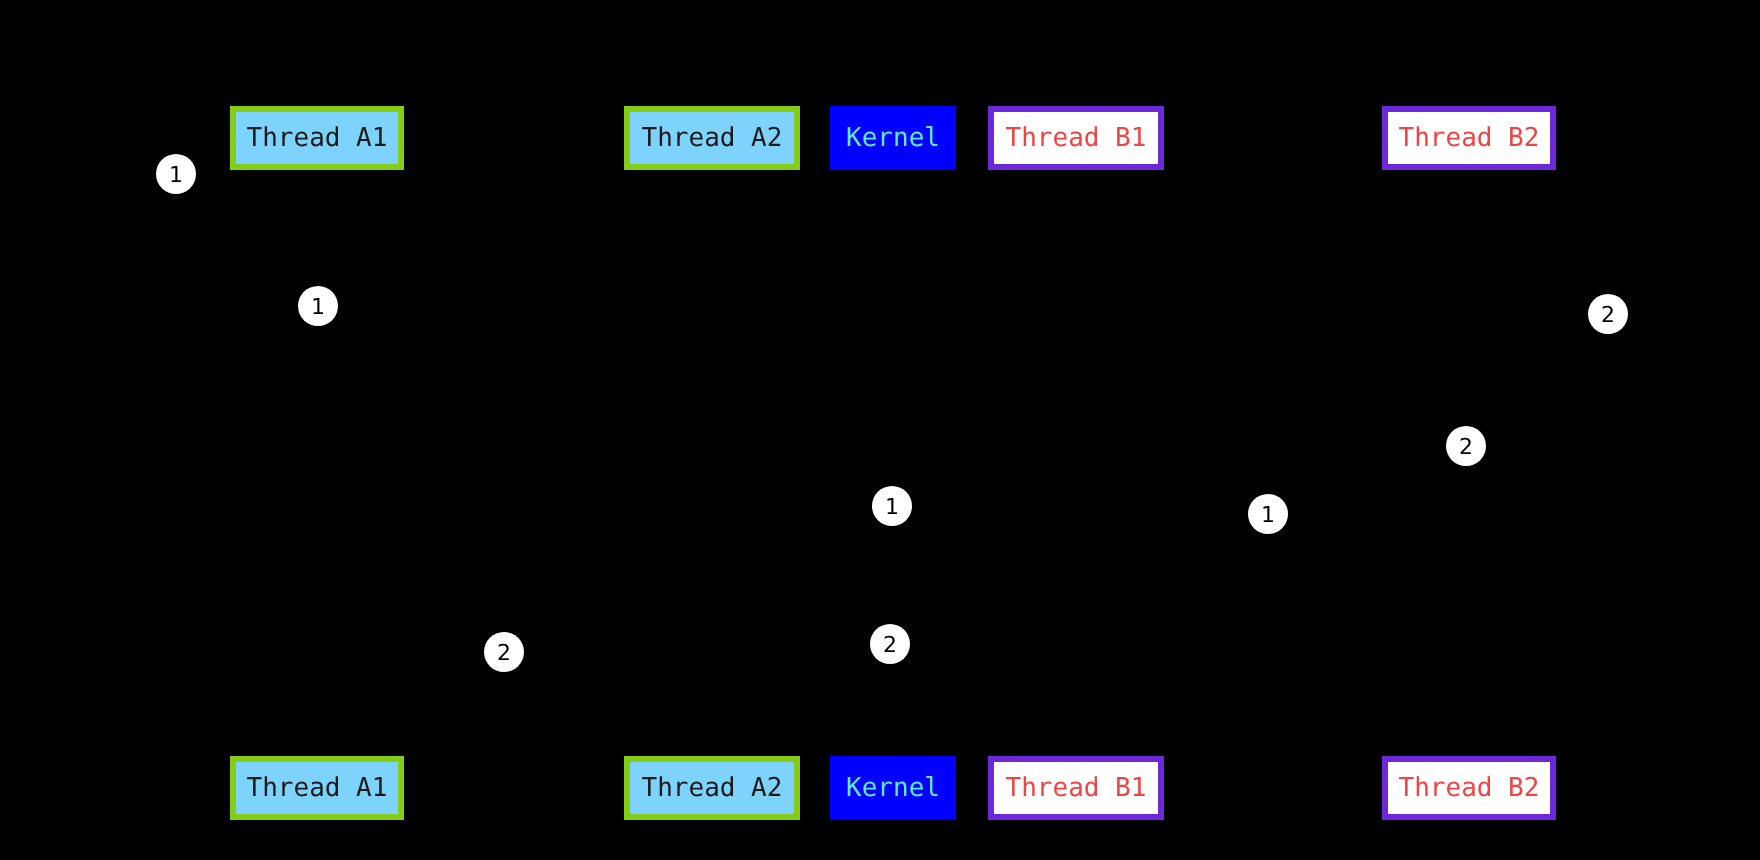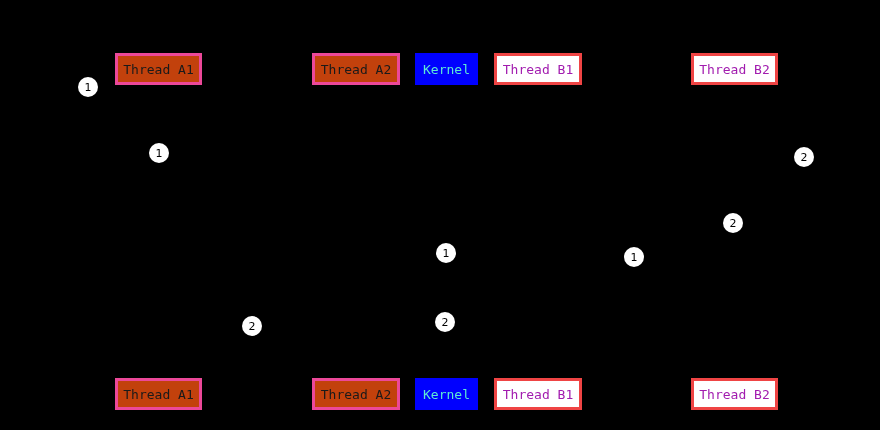--- a/index.html
+++ b/index.html
@@ -24,28 +24,28 @@
     display: flex;
     align-items: center;
     justify-content: center;
     height: 32px;
     font-size: 13px;
     line-height: 1;
     letter-spacing: 0px;
     white-space: nowrap;
   }
   .participant.red {
-    background: #c2410c;
-    border: 3px solid #ec4899;
+    background: #7dd3fc;
+    border: 3px solid #84cc16;
     color: #1a1a1a;
   }
   .participant.blue {
     background: #ffffff;
-    border: 3px solid #ef4444;
-    color: #a21caf;
+    border: 3px solid #6d28d9;
+    color: #ef4444;
   }
   .participant.solid-blue {
     background: #0000ff;
     border: 3px solid #0000ff;
     color: #5eead4;
   }
 
   
   .lifeline {
     position: absolute;

